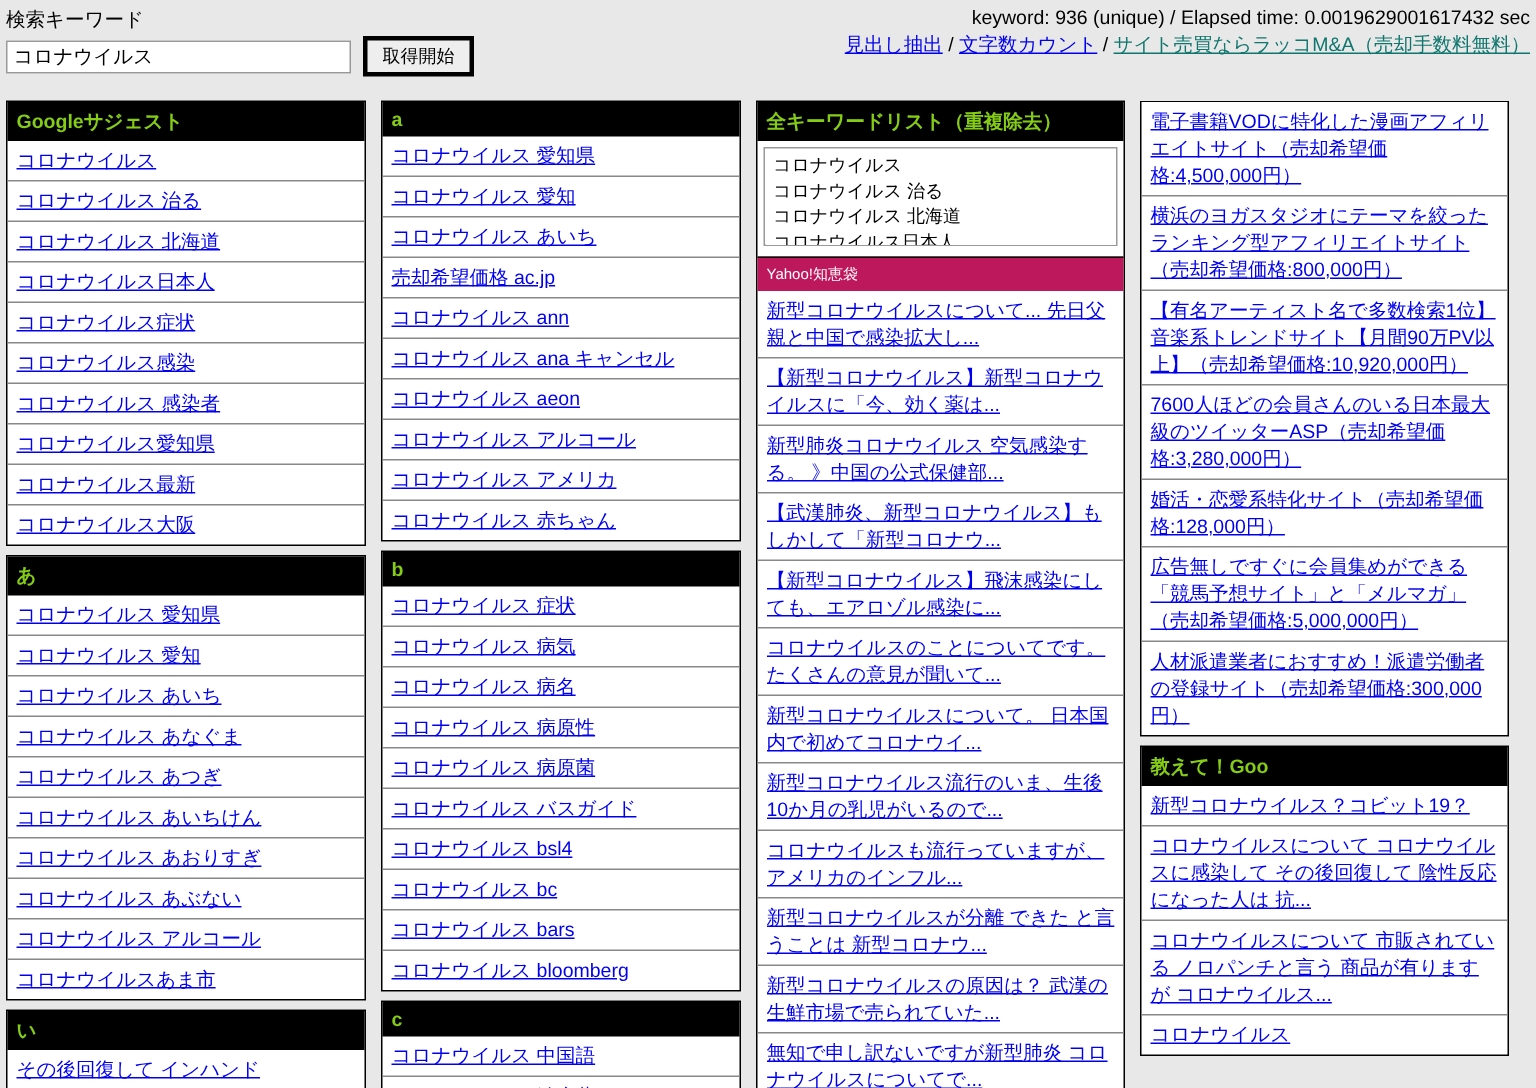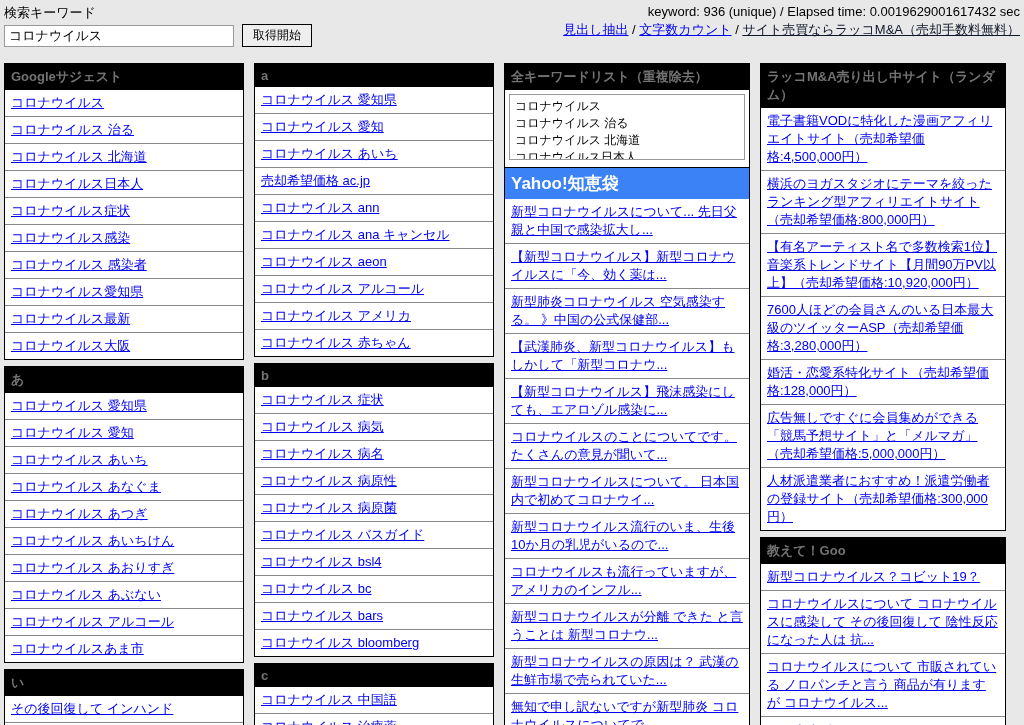--- a/index.html
+++ b/index.html
@@ -2,38 +2,38 @@
 <html><head>
 <meta charset="utf-8">
 <style>
 * { box-sizing: border-box; margin: 0; padding: 0; }
 body { font-family: "Hiragino Kaku Gothic Pro", Meiryo, sans-serif; font-size: 13px; background: #e8e8e8; padding: 4px; width: 1024px; }
 .top-row { display: flex; justify-content: space-between; align-items: flex-start; margin-bottom: 16px; }
 .search-area { display: flex; flex-direction: column; }
 .search-label { font-size: 13px; margin-bottom: 2px; }
 .search-controls { display: flex; gap: 8px; align-items: center; }
 .search-input { width: 230px; height: 22px; border: 1px solid #999; padding: 2px 4px; background: #fff; font-size: 13px; }
-.fetch-btn { border: 1px solid #000000; background: #eee; padding: 2px 10px; font-size: 12px; cursor: pointer; }
+.fetch-btn { border: 3px solid #000000; background: #eee; padding: 2px 10px; font-size: 12px; cursor: pointer; }
 .top-right { text-align: right; font-size: 13px; }
 .stats { margin-bottom: 2px; }
 .top-links a { color: #0000ee; text-decoration: underline; }
-.top-links .red { color: #0f172a; }
+.top-links .red { color: #0f766e; }
 .cols { display: flex; gap: 10px; }
 .col { display: flex; flex-direction: column; gap: 6px; }
 .c1 { width: 240px; }
 .c2 { width: 240px; }
 .c3 { width: 246px; }
 .c4 { width: 246px; }
 .block { border: 1px solid #000; background: #fff; }
-.block-h { background: #000; color: #737373; font-weight: bold; padding: 4px 6px; font-size: 13px; }
+.block-h { background: #000; color: #84cc16; font-weight: bold; padding: 4px 6px; font-size: 13px; }
 .cell { border-bottom: 1px solid #888; padding: 4px 6px; }
 .cell:last-child { border-bottom: none; }
 .cell a { color: #0000ee; text-decoration: underline; }
 .all-kw { width: 100%; height: 66px; border: 1px solid #999; padding: 3px 5px; font-size: 12px; font-family: inherit; resize: none; margin: 4px; width: calc(100% - 8px); }
-.sub-h { background: #3b82f6; color: #fff; font-weight: bold; padding: 4px 6px; font-size: 17px; border-top: 1px solid #000; }
+.sub-h { background: #be185d; color: #fff; font-weight: normal; padding: 4px 6px; font-size: 10px; border-top: 1px solid #000; }
 </style>
 </head>
 <body>
 
 <div class="top-row">
   <div class="search-area">
     <div class="search-label">検索キーワード</div>
     <div class="search-controls">
       <input class="search-input" value="コロナウイルス" style="">
       <button class="fetch-btn">取得開始</button>
@@ -117,21 +117,20 @@
       </div>
     </div>
   <div class="col c3" id="col3">
       <div class="block"><div class="block-h">全キーワードリスト（重複除去）</div><textarea class="all-kw" style="">コロナウイルス
 コロナウイルス 治る
 コロナウイルス 北海道
 コロナウイルス日本人</textarea><div class="sub-h">Yahoo!知恵袋</div><div class="cell"><a href="#">新型コロナウイルスについて... 先日父親と中国で感染拡大し...</a></div><div class="cell"><a href="#">【新型コロナウイルス】新型コロナウイルスに「今、効く薬は...</a></div><div class="cell"><a href="#">新型肺炎コロナウイルス 空気感染する。 》中国の公式保健部...</a></div><div class="cell"><a href="#">【武漢肺炎、新型コロナウイルス】もしかして「新型コロナウ...</a></div><div class="cell"><a href="#">【新型コロナウイルス】飛沫感染にしても、エアロゾル感染に...</a></div><div class="cell"><a href="#">コロナウイルスのことについてです。 たくさんの意見が聞いて...</a></div><div class="cell"><a href="#">新型コロナウイルスについて。 日本国内で初めてコロナウイ...</a></div><div class="cell"><a href="#">新型コロナウイルス流行のいま、生後10か月の乳児がいるので...</a></div><div class="cell"><a href="#">コロナウイルスも流行っていますが、アメリカのインフル...</a></div><div class="cell"><a href="#">新型コロナウイルスが分離 できた と言うことは 新型コロナウ...</a></div><div class="cell"><a href="#">新型コロナウイルスの原因は？ 武漢の生鮮市場で売られていた...</a></div><div class="cell"><a href="#">無知で申し訳ないですが新型肺炎 コロナウイルスについてで...</a></div></div>
     </div>
   <div class="col c4" id="col4">
       <div class="block">
-        <div class="block-h">ラッコM&amp;A売り出し中サイト（ランダム）</div>
         <div class="cell"><a href="#">電子書籍VODに特化した漫画アフィリエイトサイト（売却希望価格:4,500,000円）</a></div>
         <div class="cell"><a href="#">横浜のヨガスタジオにテーマを絞ったランキング型アフィリエイトサイト（売却希望価格:800,000円）</a></div>
         <div class="cell"><a href="#">【有名アーティスト名で多数検索1位】音楽系トレンドサイト【月間90万PV以上】（売却希望価格:10,920,000円）</a></div>
         <div class="cell"><a href="#">7600人ほどの会員さんのいる日本最大級のツイッターASP（売却希望価格:3,280,000円）</a></div>
         <div class="cell"><a href="#">婚活・恋愛系特化サイト（売却希望価格:128,000円）</a></div>
         <div class="cell"><a href="#">広告無しですぐに会員集めができる「競馬予想サイト」と「メルマガ」（売却希望価格:5,000,000円）</a></div>
         <div class="cell"><a href="#">人材派遣業者におすすめ！派遣労働者の登録サイト（売却希望価格:300,000円）</a></div>
       </div>
       <div class="block">
         <div class="block-h">教えて！Goo</div>

